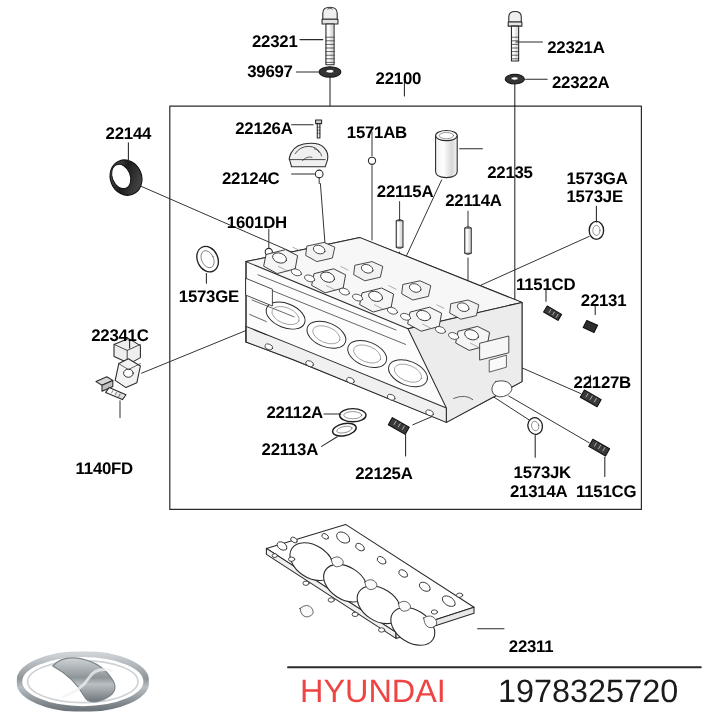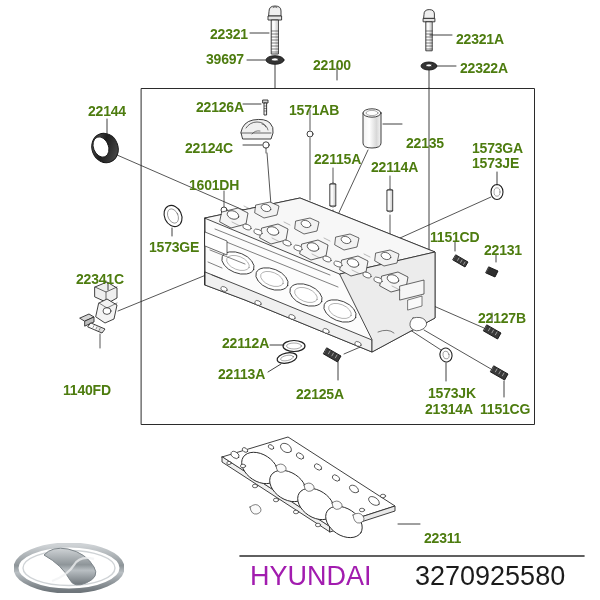--- a/index.html
+++ b/index.html
@@ -12,39 +12,39 @@
     position:relative;
   }
   #root{position:absolute;left:0;top:0;width:600px;height:600px;}
   svg.layer{position:absolute;left:0;top:0;width:600px;height:600px;}
   .lbl{
     position:absolute;
     font-family:"Liberation Sans", sans-serif;
     font-size:14px;
     font-weight:700;
     letter-spacing:-0.2px;
-    color:#4d7c0f;
+    color:#000000;
     white-space:nowrap;
     line-height:15px;
   }
   .footer-num{
     position:absolute;
     font-family:"Liberation Sans", sans-serif;
     font-size:27px;
     font-weight:400;
     color:#1b1b1b;
     white-space:nowrap;
     letter-spacing:0px;
   }
   .footer-brand{
     position:absolute;
     font-family:"Liberation Sans", sans-serif;
     font-size:27px;
     font-weight:400;
-    color:#a21caf;
+    color:#ef4444;
     white-space:nowrap;
   }
   .logo-wrap{position:absolute;left:14px;top:543px;width:110px;height:50px;}
 </style>
 </head>
 <body>
 
 <div id="root">
 
   <svg class="layer" viewBox="0 0 600 600">
@@ -393,21 +393,21 @@
   <div class="logo-wrap">
     <svg viewBox="0 0 110 50" width="110" height="50">
       <ellipse cx="55" cy="25" rx="53" ry="23" fill="none" stroke="url(#logograd)" stroke-width="5"></ellipse>
       <ellipse cx="55" cy="25" rx="46" ry="17.5" fill="none" stroke="#cfd3d6" stroke-width="1.4"></ellipse>
       <path d="M30 12 q18 10 26 25 q4 8 16 3 q14 -6 8 -16 q-8 -14 -26 -18 q-16 -3 -24 6 z" fill="url(#logograd)" stroke="#7d858a" stroke-width="1"></path>
       <path d="M38 38 q16 -6 22 -16 q6 -10 20 -6" fill="none" stroke="#f0f2f3" stroke-width="2.4" opacity="0.75"></path>
     </svg>
   </div>
 
   <div class="footer-brand" style="left:250px;top:561px;">HYUNDAI</div>
-  <div class="footer-num" style="left:415px;top:561px;">3270925580</div>
+  <div class="footer-num" style="left:415px;top:561px;">1978325720</div>
 
   <div id="callout-layer">
       <div class="lbl" style="left: 210px; top: 27px;">22321</div>
       <div class="lbl" style="left: 206px; top: 52px;">39697</div>
       <div class="lbl" style="left: 313px; top: 58px;">22100</div>
       <div class="lbl" style="left: 456px; top: 32px;">22321A</div>
       <div class="lbl" style="left: 460px; top: 61px;">22322A</div>
       <div class="lbl" style="left: 88px; top: 104px;">22144</div>
       <div class="lbl" style="left: 196px; top: 100px;">22126A</div>
       <div class="lbl" style="left: 289px; top: 103px;">1571AB</div>

